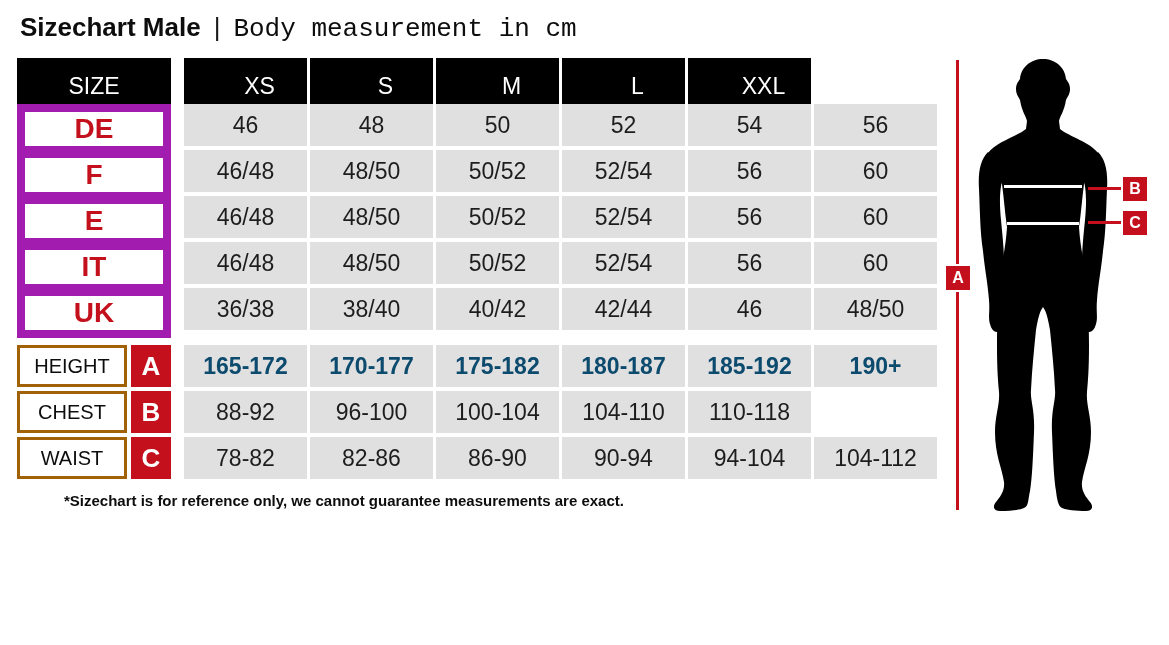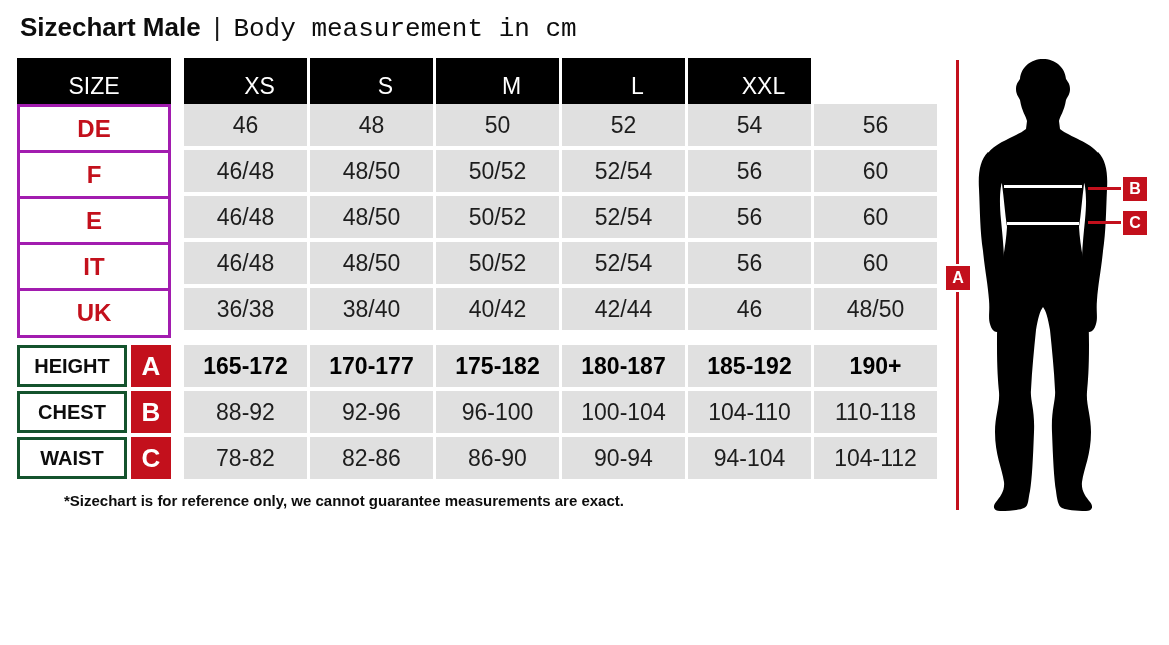--- a/index.html
+++ b/index.html
@@ -16,40 +16,40 @@
   .row{position:absolute;left:17px;display:flex;align-items:stretch;}
   .hcell{
     background:#000;color:#fff;font-size:23px;height:56px;
     display:flex;align-items:center;justify-content:center;box-sizing:border-box;
   }
   .label-w{width:154px;}
   .cell-w{width:123px;padding-left:28px;}
   .gap-first{margin-left:13px;}
   .gap{margin-left:3px;}
   .label-box{
-    width:154px;height:50px;background:#fff;border:3px solid #a21caf;box-sizing:border-box;
+    width:154px;height:50px;background:#fff;border:8px solid #a21caf;box-sizing:border-box;
     display:flex;align-items:center;justify-content:center;
-    color:var(--red,#c3101c);font-weight:bold;font-size:24px;
+    color:var(--red,#c3101c);font-weight:bold;font-size:28px;
   }
   .mlabel-box{
-    width:110px;height:42px;background:#fff;border:3px solid #14532d;box-sizing:border-box;
+    width:110px;height:42px;background:#fff;border:3px solid #a16207;box-sizing:border-box;
     display:flex;align-items:center;justify-content:center;
-    color:#0d0d0d;font-weight:bold;font-size:20px;
+    color:#0d0d0d;font-weight:normal;font-size:20px;
   }
   .marker-square{
     width:40px;height:42px;margin-left:4px;background:var(--red,#c3101c);
     display:flex;align-items:center;justify-content:center;
     color:#fff;font-weight:bold;font-size:26px;
   }
   .dcell{
     width:123px;height:42px;background:var(--cell_gray,#e0e0e0);box-sizing:border-box;
     display:flex;align-items:center;justify-content:center;
     color:#1d1d1d;font-size:23px;
   }
-  .dcell.bold{font-weight:bold;color:#000000;}
+  .dcell.bold{font-weight:bold;color:#0c4a6e;}
   
   .footnote{position:absolute;left:17px;top:492px;font-size:15px;font-weight:bold;color:#0d0d0d;margin-left:47px;}
   
   .vline{position:absolute;left:956px;top:60px;width:3px;height:450px;background:var(--red,#c3101c);}
   .silhouette{position:absolute;left:978px;top:59px;width:130px;height:453px;}
   .badge{
     position:absolute;width:24px;height:24px;background:var(--red,#c3101c);
     color:#fff;font-weight:bold;font-size:16px;
     display:flex;align-items:center;justify-content:center;
     box-shadow:0 0 0 2px #fff;
@@ -137,21 +137,20 @@
     <div class="dcell bold gap">175-182</div>
     <div class="dcell bold gap">180-187</div>
     <div class="dcell bold gap">185-192</div>
     <div class="dcell bold gap">190+</div>
   </div>
 
   <div class="row" style="top:391px">
     <div class="mlabel-box">CHEST</div>
     <div class="marker-square">B</div>
     <div class="dcell gap-first">88-92</div>
-    <div class="dcell gap">92-96</div>
     <div class="dcell gap">96-100</div>
     <div class="dcell gap">100-104</div>
     <div class="dcell gap">104-110</div>
     <div class="dcell gap">110-118</div>
   </div>
 
   <div class="row" style="top:437px">
     <div class="mlabel-box">WAIST</div>
     <div class="marker-square">C</div>
     <div class="dcell gap-first">78-82</div>

